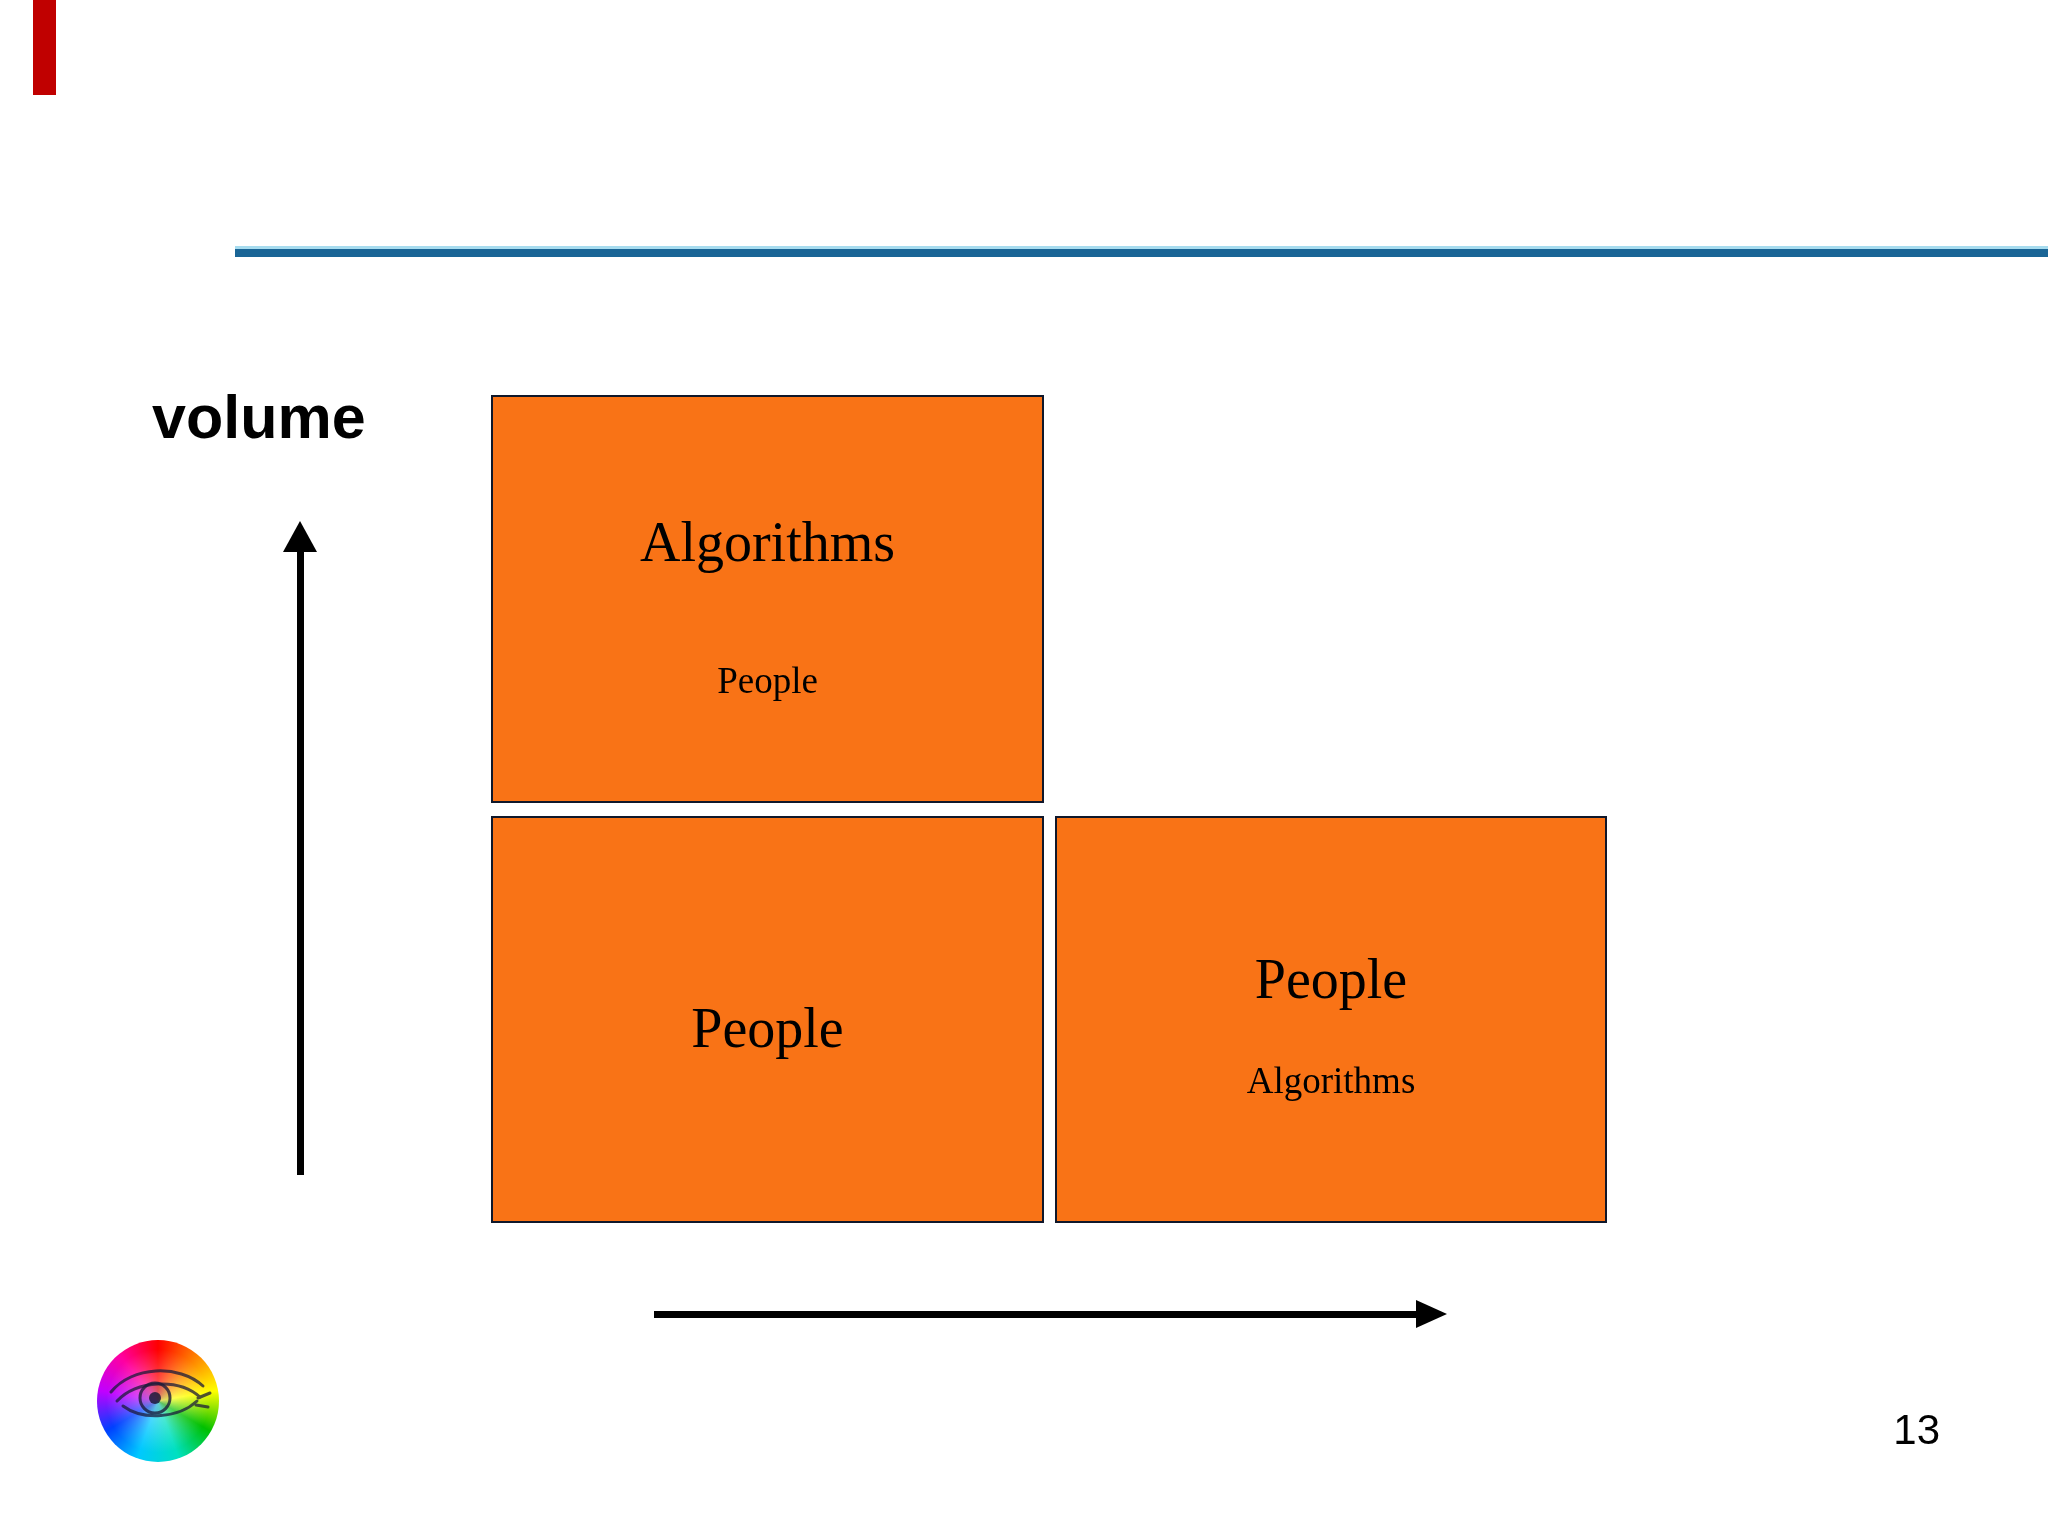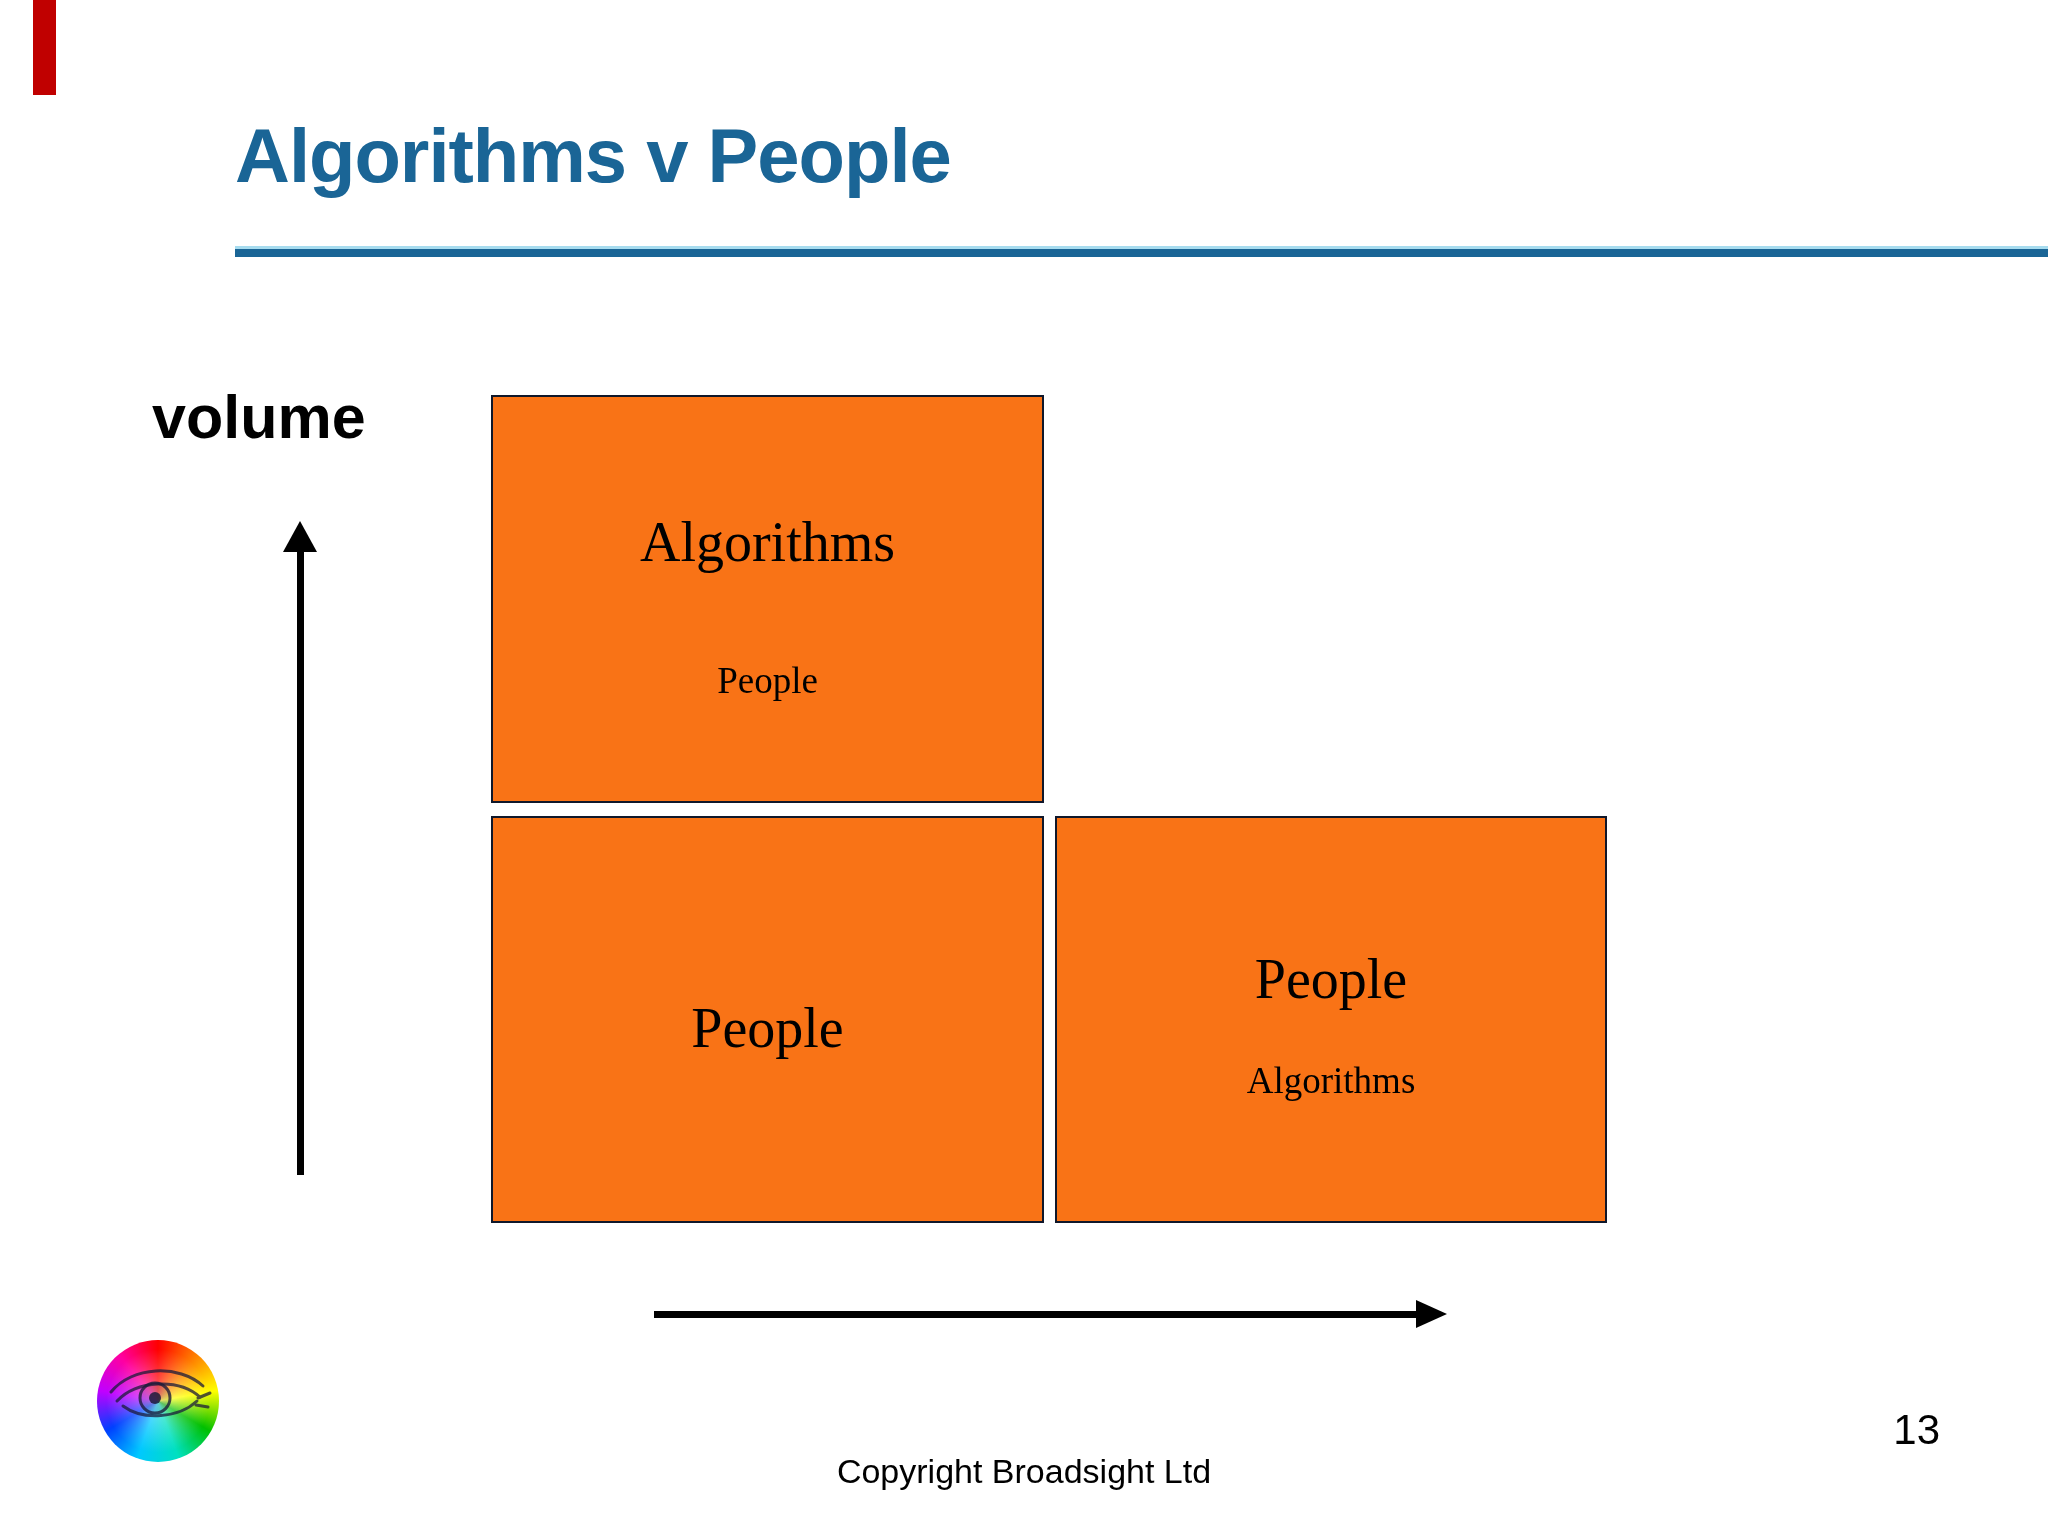--- a/index.html
+++ b/index.html
@@ -113,21 +113,20 @@
     font-size:42px;
   }
 </style>
 </head>
 <body>
 
 <div id="slide">
 
   <div class="abs corner-accent"></div>
 
-  <div class="abs slide-title">Algorithms v People</div>
   <div class="abs title-rule"></div>
 
   <div class="abs y-axis-label">volume</div>
   <div class="abs v-arrow-line"></div>
   <div class="abs v-arrow-head"></div>
 
   <div class="abs quad q1">
     <div class="q-text q-primary">Algorithms</div>
     <div class="q-text q-secondary">People</div>
   </div>
@@ -152,16 +151,15 @@
         <path d="M20,61 C40,40 82,38 103,57"></path>
         <path d="M26,66 C46,81 82,78 100,61"></path>
         <path d="M101,58 L113,53"></path>
         <path d="M99,65 L111,67"></path>
       </g>
       <circle cx="58" cy="58" r="15" fill="rgba(40,40,70,0.18)" stroke="#1b1b3a" stroke-width="3" opacity="0.8"></circle>
       <circle cx="58" cy="58" r="6" fill="#1b1b3a" opacity="0.85"></circle>
     </svg>
   </div>
 
-  <div class="abs footer-copyright">Copyright Broadsight Ltd</div>
   <div class="abs page-number">13</div>
 
 </div>
 
 </body></html>

